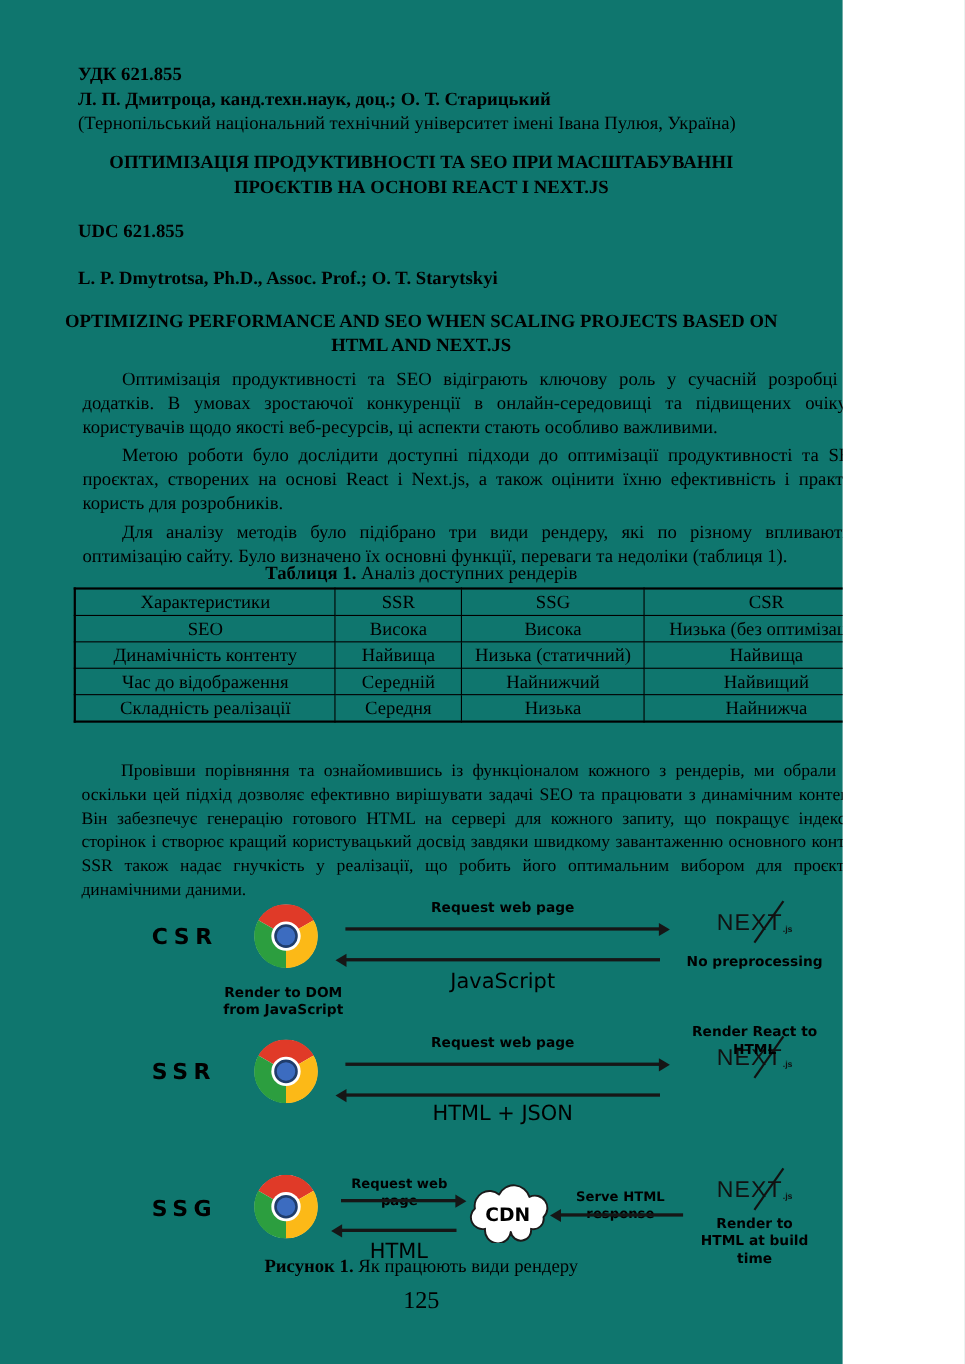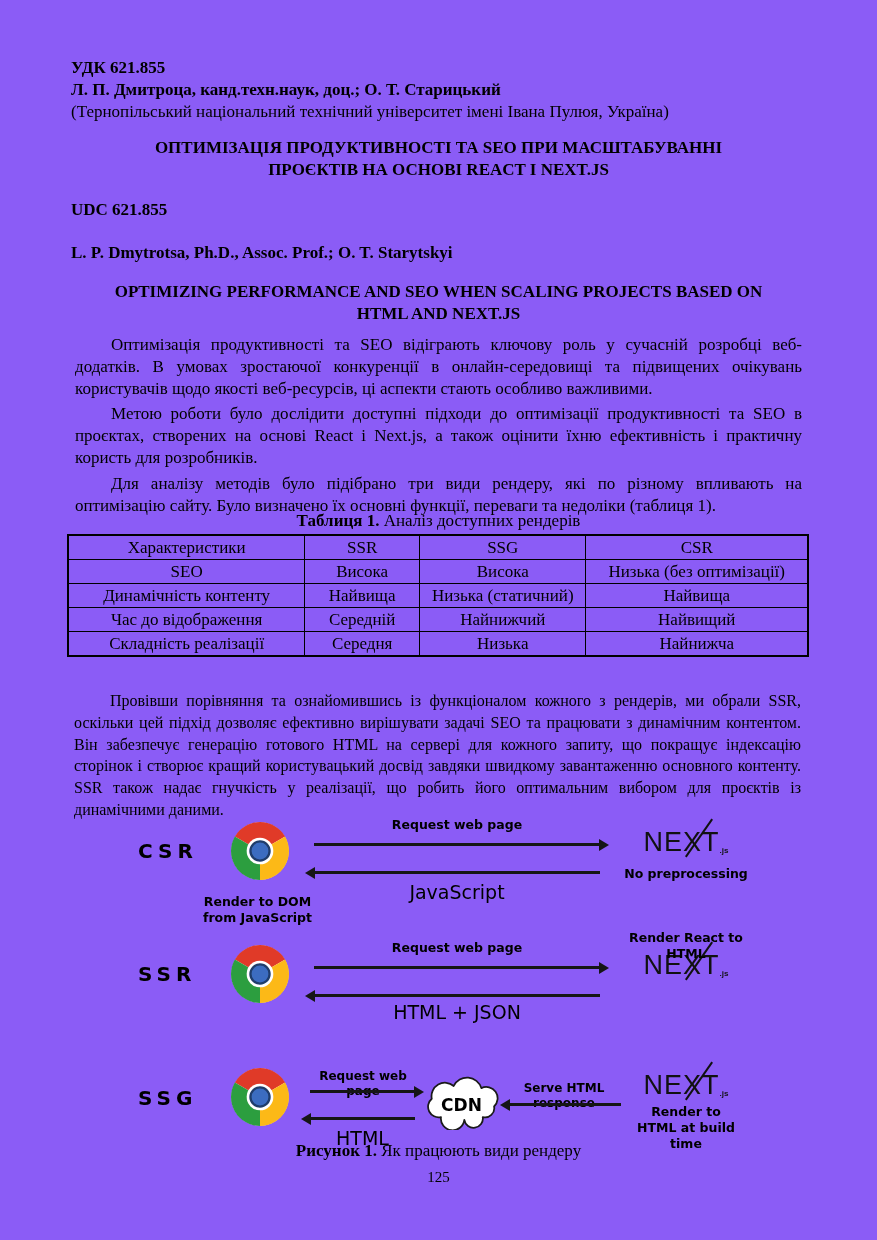--- a/index.html
+++ b/index.html
@@ -1,17 +1,17 @@
 <!DOCTYPE html>
 <html><head>
 <meta charset="utf-8">
 <style>
   html,body { margin:0; padding:0; background:#ffffff; }
   .page {
-    position:relative; width:877px; height:1240px; background:#8b5cf6;
+    position:relative; width:766px; height:1240px; background:#0f766e;
     font-family:"Liberation Serif", serif; color:#000; overflow:hidden;
   }
   .abs { position:absolute; }
   .b { font-weight:bold; }
   .center { text-align:center; }
   .doc-line { font-size:17px; line-height:22px; }
   .head-block { left:71px; top:57px; width:740px; }
   .title-ua { left:0; right:0; top:137px; font-weight:bold; font-size:17px; line-height:22px; }
   .udc-line { left:71px; top:199px; }
   .authors-en { left:71px; top:242px; }
@@ -28,25 +28,25 @@
   .fig-label { font-family:"DejaVu Sans", sans-serif; font-weight:700; font-size:20px; letter-spacing:5px; }
   .fig-small { font-family:"DejaVu Sans", sans-serif; font-weight:600; font-size:12.5px; line-height:16px; text-align:center; }
   .fig-tiny  { font-family:"DejaVu Sans", sans-serif; font-weight:600; font-size:12px; line-height:15px; text-align:center; }
   .fig-mid   { font-family:"DejaVu Sans", sans-serif; font-weight:400; font-size:19px; text-align:center; }
   .arr { position:absolute; height:3px; background:#161616; }
   .arr.right::after { content:""; position:absolute; right:-9px; top:50%; transform:translateY(-50%);
     border:6px solid transparent; border-left:10px solid #161616; border-right:0; }
   .arr.left::after { content:""; position:absolute; left:-9px; top:50%; transform:translateY(-50%);
     border:6px solid transparent; border-right:10px solid #161616; border-left:0; }
   .next-logo { position:absolute; width:96px; text-align:center; height:34px; }
-  .next-word { font-family:"Liberation Sans", sans-serif; font-size:27px; font-weight:400; letter-spacing:1px; color:#111; }
+  .next-word { font-family:"Liberation Sans", sans-serif; font-size:21px; font-weight:400; letter-spacing:1px; color:#111; }
   .next-suffix { font-family:"Liberation Sans", sans-serif; font-size:8px; font-weight:700; color:#111; vertical-align:-2px; }
   .next-slash { position:absolute; width:2px; height:46px; background:#111; left:60px; top:-12px; transform:rotate(35deg); }
   .fig-caption { left:0; right:0; top:1141px; font-size:17px; }
-  .page-number { left:0; right:0; top:1169px; font-size:15px; }
+  .page-number { left:0; right:0; top:1169px; font-size:22px; }
   .cdn-text { font-family:"DejaVu Sans", sans-serif; font-weight:700; font-size:17px; text-align:center; }
 </style>
 </head>
 <body>
 
 <div class="page">
 
   <div class="abs head-block">
     <div class="doc-line b">УДК 621.855</div>
     <div class="doc-line b">Л. П. Дмитроца, канд.техн.наук, доц.; О. Т. Старицький</div>

